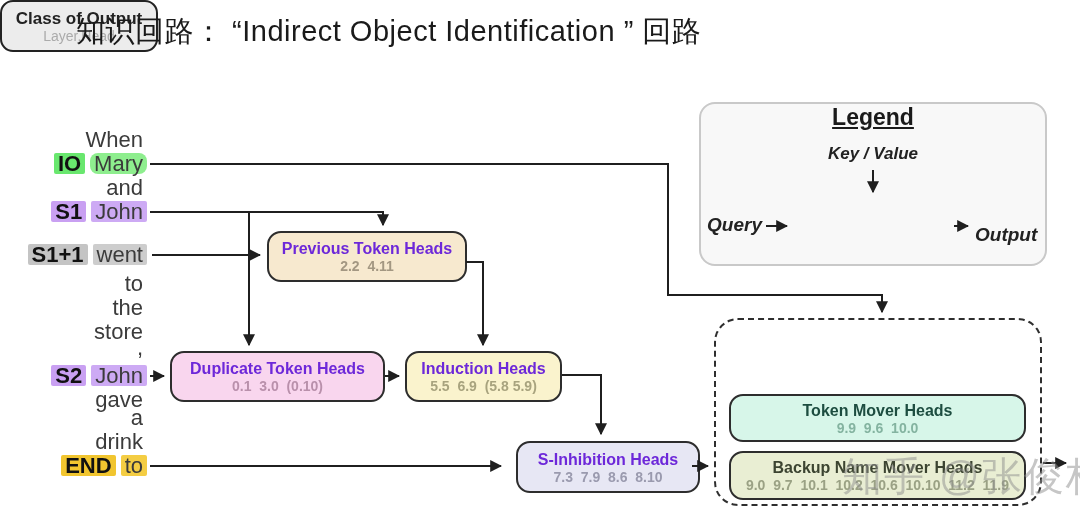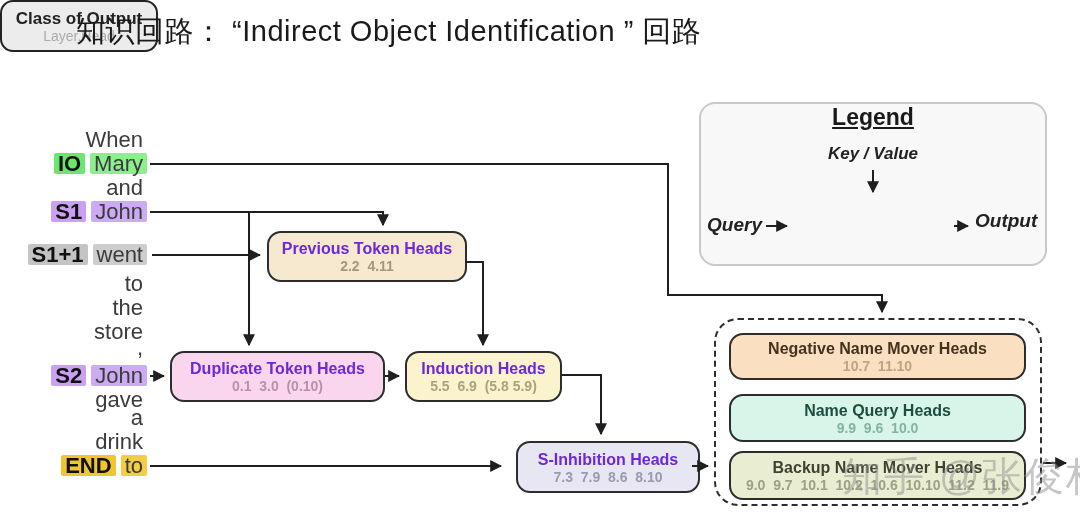--- a/index.html
+++ b/index.html
@@ -59,21 +59,21 @@
     border:2.5px solid #222;border-radius:13px;display:flex;flex-direction:column;
     align-items:center;justify-content:center;z-index:2;box-sizing:border-box;
   }
   .legend-class-t{font-size:17px;font-weight:600;color:#222;line-height:19px;}
   .legend-class-s{font-size:14px;color:#ababab;line-height:16px;}
   .legend-query{
     left:696px;top:214px;width:66px;text-align:right;font-size:19px;
     font-style:italic;font-weight:600;color:#222;z-index:2;
   }
   .legend-output{
-    left:975px;top:210px;font-size:19px;font-style:italic;font-weight:600;
+    left:975px;top:224px;font-size:19px;font-style:italic;font-weight:600;
     color:#222;z-index:2;
   }
   
   .arrow-layer{position:absolute;left:0;top:0;z-index:3;pointer-events:none;}
   
   .watermark{
     left:842px;top:449px;font-size:40px;color:#8f8f8f;opacity:0.5;z-index:5;
     white-space:nowrap;letter-spacing:2px;
   }
 </style>
@@ -111,21 +111,21 @@
       </g>
     </svg>
   </div>
 
   <div class="token-row" style="top:128px">
 
     <span class="tok-word" style="background-color: transparent;">When</span>
   </div>
   <div class="token-row" style="top:152px">
     <span class="tok-tag" style="background-color: rgb(105, 231, 110);">IO</span>
-    <span class="tok-word" style="background-color: rgb(142, 238, 142);">Mary</span>
+    <span class="tok-word" style="background-color: rgb(142, 238, 142); border-radius: 8px;">Mary</span>
   </div>
   <div class="token-row" style="top:176px">
 
     <span class="tok-word" style="background-color: transparent;">and</span>
   </div>
   <div class="token-row" style="top:200px">
     <span class="tok-tag" style="background-color: rgb(201, 160, 242);">S1</span>
     <span class="tok-word" style="background-color: rgb(205, 170, 244);">John</span>
   </div>
   <div class="token-row" style="top:243px">
@@ -180,26 +180,22 @@
   <div class="hbox" style="left: 405px; top: 351px; width: 157px; height: 51px; background-color: rgb(250, 243, 205);">
     <div class="hbox-t">Induction Heads</div>
     <div class="hbox-v" style="color: rgb(168, 163, 126);">5.5  6.9  (5.8 5.9)</div>
   </div>
   <div class="hbox" style="left: 508px; top: 441px; width: 184px; height: 52px; background-color: rgb(231, 231, 244); margin-left: 8px;">
     <div class="hbox-t">S-Inhibition Heads</div>
     <div class="hbox-v" style="color: rgb(154, 154, 174);">7.3  7.9  8.6  8.10</div>
   </div>
 
   <div class="dashed-group">
-    <div class="hbox mover" style="top: 13px; height: 47px; background-color: rgb(250, 223, 192);">
-      <div class="hbox-t" style="color: rgb(67, 50, 31);">Negative Name Mover Heads</div>
-      <div class="hbox-v" style="color: rgb(191, 164, 130);">10.7  11.10</div>
-    </div>
     <div class="hbox mover" style="top: 74px; height: 48px; background-color: rgb(215, 246, 233);">
-      <div class="hbox-t" style="color: rgb(29, 77, 64);">Name Query Heads</div>
+      <div class="hbox-t" style="color: rgb(29, 77, 64);">Token Mover Heads</div>
       <div class="hbox-v" style="color: rgb(132, 179, 160);">9.9  9.6  10.0</div>
     </div>
     <div class="hbox mover" style="top: 131px; height: 49px; background-color: rgb(233, 238, 211);">
       <div class="hbox-t" style="color: rgb(60, 68, 49);">Backup Name Mover Heads</div>
       <div class="hbox-v" style="color: rgb(154, 161, 132);">9.0  9.7  10.1  10.2  10.6  10.10  11.2  11.9</div>
     </div>
   </div>
 
   <div class="abs legend-kv">Key / Value</div>
   <div class="abs legend-title">Legend</div>

